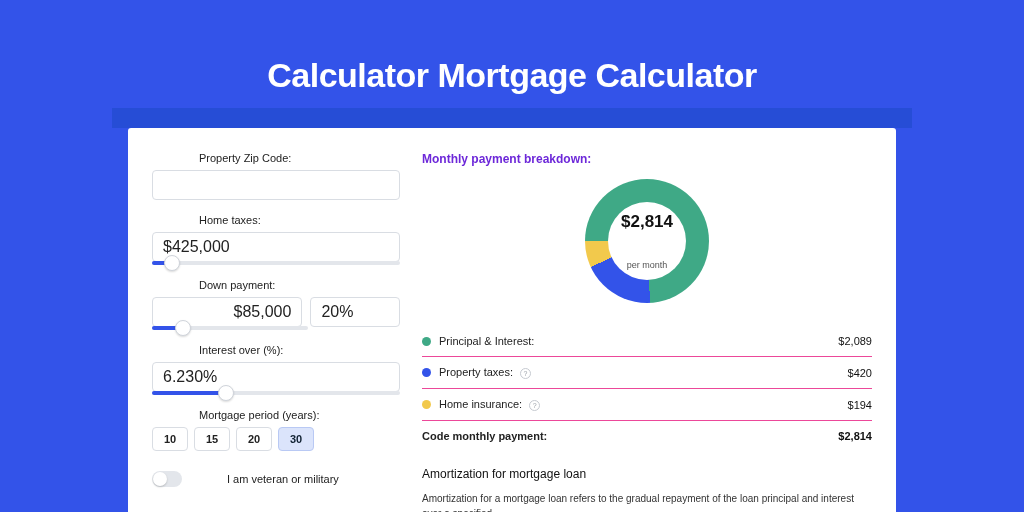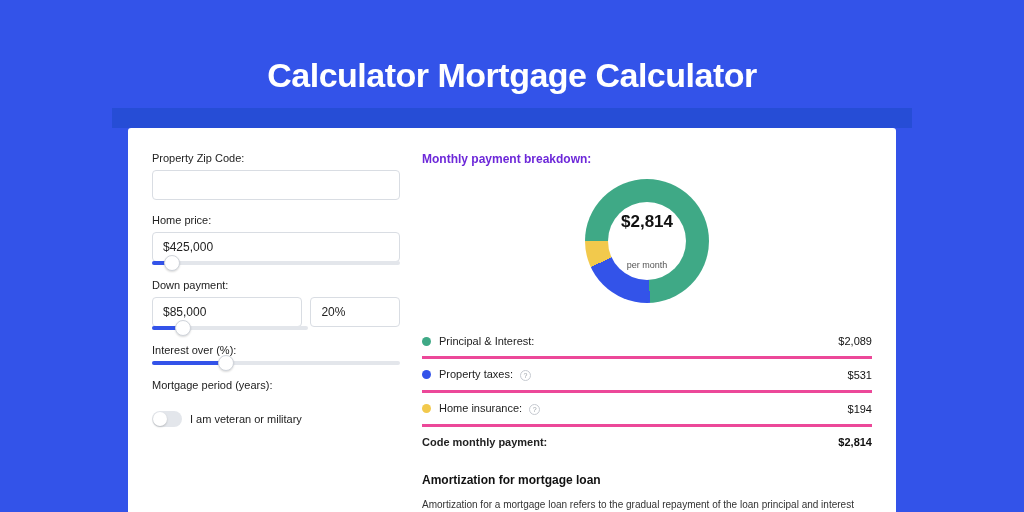--- a/index.html
+++ b/index.html
@@ -5,70 +5,70 @@
   * { box-sizing: border-box; margin: 0; padding: 0; }
   html, body { width: 1024px; height: 512px; overflow: hidden; font-family: -apple-system, BlinkMacSystemFont, "Segoe UI", Arial, sans-serif; }
   body { background: #3353e9; }
   .hero { width: 1024px; height: 512px; position: relative; }
   .title { text-align: center; color: #fff; font-weight: 800; font-size: 34px; padding-top: 56px; letter-spacing: -0.5px; }
   .stripe { position: absolute; left: 112px; top: 108px; width: 800px; height: 20px; background: #264dd6; z-index: 1; }
   .card { position: absolute; left: 128px; top: 128px; width: 768px; height: 384px; background: #fff; z-index: 2; border-top-left-radius: 3px; border-top-right-radius: 3px; }
   .cols { display: flex; padding: 24px 24px 0 24px; height: 100%; }
   .left { width: 248px; flex: none; margin-right: 22px; }
   .right { flex: 1; }
-  .lbl { font-size: 11px; color: #222; margin-bottom: 6px; }
-  .inp { width: 100%; height: 30px; border: 1px solid #d9dde3; border-radius: 4px; font-size: 12px; padding: 0 10px; color: #222; background: #fff; }
+  .lbl { font-size: 11px; color: #222; margin-bottom: 6px; margin-left: 47px; }
+  .inp { width: 100%; height: 30px; border: 1px solid #d9dde3; border-radius: 4px; font-size: 16px; padding: 0 10px; color: #222; background: #fff; }
   .grp { margin-bottom: 14px; position: relative; }
   .slider { width: 100%; height: 4px; background: #e3e6eb; border-radius: 2px; position: relative; margin-top: -1px; }
   .slider .fill { position: absolute; left: 0; top: 0; height: 4px; background: #3353e9; border-radius: 2px; }
   .slider .thumb { position: absolute; top: -6px; width: 16px; height: 16px; background: #fff; border: 1px solid #d0d4db; border-radius: 50%; box-shadow: 0 1px 2px rgba(0,0,0,0.15); margin-left: -8px; }
   .row2 { display: flex; gap: 8px; }
-  .row2 .inp:first-child { flex: 1.9; }
+  .row2 .inp:first-child { flex: 1.9; text-align: right; }
   .row2 .inp:last-child { flex: 1; }
   .periods { display: flex; gap: 0; }
   .pbtn { width: 36px; height: 24px; border: 1px solid #d9dde3; border-radius: 4px; font-size: 11px; font-weight: 600; color: #222; background: #fff; display: flex; align-items: center; justify-content: center; margin-right: 6px; cursor: pointer; }
   .pbtn.active { background: #dbe4fb; border-color: #b9c9f4; color: #123; }
-  .toggle-row { display: flex; align-items: center; margin-top: 20px; }
+  .toggle-row { display: flex; align-items: center; margin-top: 20px; gap: 37px; }
   .toggle { width: 30px; height: 16px; background: #e3e6eb; border-radius: 10px; position: relative; margin-right: 8px; }
   .toggle .knob { position: absolute; left: 1px; top: 1px; width: 14px; height: 14px; background: #fff; border-radius: 50%; box-shadow: 0 1px 2px rgba(0,0,0,0.2); }
   .section-title { font-size: 12px; font-weight: 700; color: #6d28d9; }
   .donut-wrap { display: flex; align-items: center; justify-content: center; height: 150px; position: relative; margin-bottom: 10px; }
   .donut { width: 124px; height: 124px; border-radius: 50%; position: relative; }
   .donut-center { position: absolute; left: 50%; top: 50%; width: 78px; height: 78px; margin-left: -39px; margin-top: -39px; background: #fff; border-radius: 50%; display: flex; flex-direction: column; align-items: center; justify-content: center; }
   .donut-val { font-size: 17px; font-weight: 700; color: #111; }
   .donut-sub { font-size: 9px; color: #555; margin-top: 28px; }
   .legend { font-size: 11px; color: #222; }
-  .legend-row { display: flex; align-items: center; padding: 9px 0; border-bottom: 3px solid #ec4899; }
+  .legend-row { display: flex; align-items: center; padding: 9px 0; border-bottom: 1px solid #ec4899; }
   .legend-row:last-child { border-bottom: none; }
   .dot { width: 9px; height: 9px; border-radius: 50%; margin-right: 8px; flex: none; }
   .legend-label { flex: 1; }
   .legend-val { font-weight: 400; color: #111; }
   .legend-row.total .legend-label, .legend-row.total .legend-val { font-weight: 700; }
   .info { display: inline-flex; width: 11px; height: 11px; border: 1px solid #c6cad1; border-radius: 50%; font-size: 7px; color: #9aa0a8; align-items: center; justify-content: center; margin-left: 4px; }
   .amort { margin-top: 16px; }
-  .amort-title { font-size: 12px; font-weight: 700; color: #111; margin-bottom: 10px; }
+  .amort-title { font-size: 12px; font-weight: 400; color: #111; margin-bottom: 10px; }
   .amort-text { font-size: 10px; color: #333; line-height: 1.5; }
 </style>
 </head>
 <body>
 
 <div class="hero">
   <h1 class="title">Calculator Mortgage Calculator</h1>
   <div class="stripe"></div>
   <div class="card">
     <div class="cols">
       <div class="left">
 
         <div class="grp">
           <div class="lbl">Property Zip Code:</div>
           <input class="inp" value="" style="">
         </div>
 
         <div class="grp">
-          <div class="lbl">Home price:</div>
+          <div class="lbl">Home taxes:</div>
           <input class="inp" value="$425,000" style="">
           <div class="slider">
             <div class="fill" style="width:8%"></div>
             <div class="thumb" style="left:8%"></div>
           </div>
         </div>
 
         <div class="grp">
           <div class="lbl">Down payment:</div>
           <div class="row2">
@@ -76,28 +76,35 @@
             <input class="inp" value="20%" style="">
           </div>
           <div class="slider" style="width:63%;">
             <div class="fill" style="width:20%"></div>
             <div class="thumb" style="left:20%"></div>
           </div>
         </div>
 
         <div class="grp">
           <div class="lbl">Interest over (%):</div>
+          <input class="inp" value="6.230%" style="">
           <div class="slider">
             <div class="fill" style="width:30%"></div>
             <div class="thumb" style="left:30%"></div>
           </div>
         </div>
 
         <div class="grp">
           <div class="lbl">Mortgage period (years):</div>
+          <div class="periods">
+              <div class="pbtn">10</div>
+              <div class="pbtn">15</div>
+              <div class="pbtn">20</div>
+              <div class="pbtn active">30</div>
+            </div>
         </div>
 
         <div class="toggle-row">
           <div class="toggle">
               <div class="knob"></div>
             </div>
           <div class="lbl" style="margin:0;">I am veteran or military</div>
         </div>
 
       </div>
@@ -116,21 +123,21 @@
 
         <div class="legend">
             <div class="legend-row">
               <span class="dot" style="background:#3fa986"></span>
               <span class="legend-label">Principal &amp; Interest:</span>
               <span class="legend-val">$2,089</span>
             </div>
             <div class="legend-row">
               <span class="dot" style="background:#3353e9"></span>
               <span class="legend-label">Property taxes: <span class="info">?</span></span>
-              <span class="legend-val">$531</span>
+              <span class="legend-val">$420</span>
             </div>
             <div class="legend-row">
               <span class="dot" style="background:#f2c94c"></span>
               <span class="legend-label">Home insurance: <span class="info">?</span></span>
               <span class="legend-val">$194</span>
             </div>
             <div class="legend-row total">
               <span class="legend-label">Code monthly payment:</span>
               <span class="legend-val">$2,814</span>
             </div>

